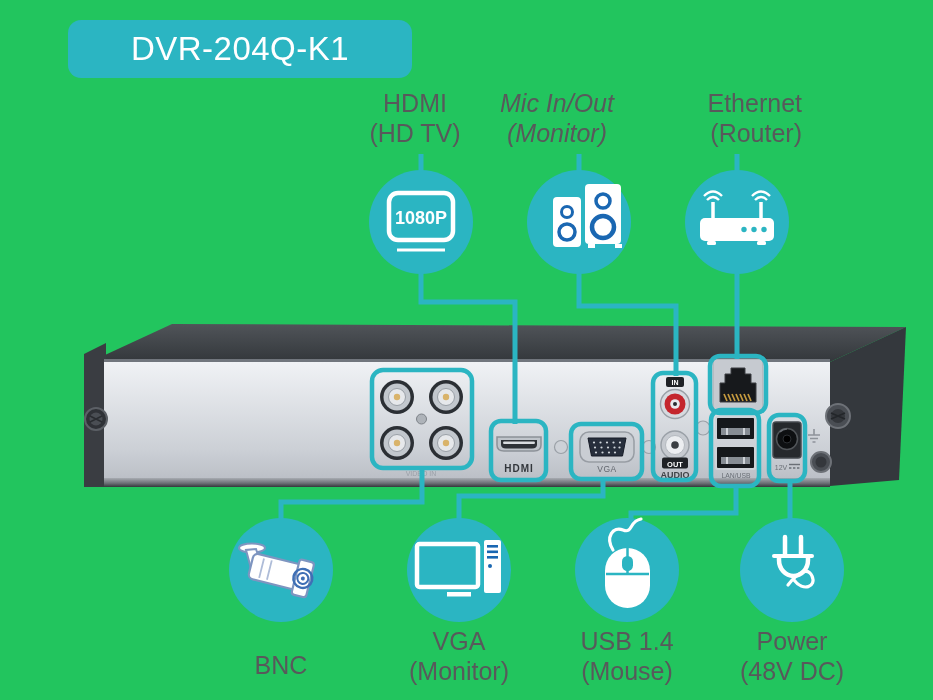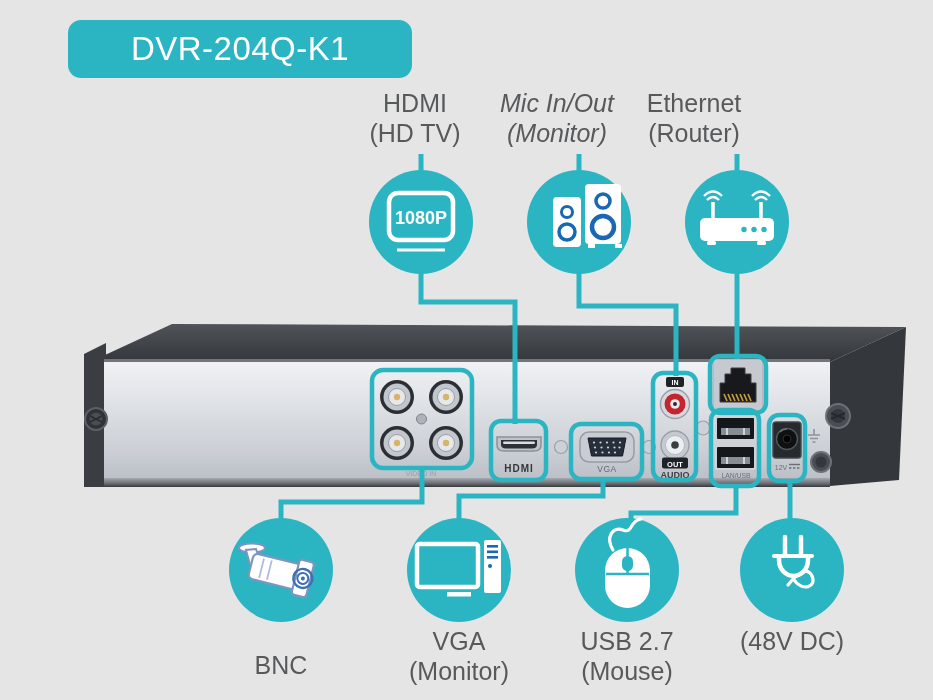--- a/index.html
+++ b/index.html
@@ -1,17 +1,17 @@
 <!DOCTYPE html>
 <html><head>
 <meta charset="utf-8">
 <style>
   html,body{margin:0;padding:0;background:#fff;}
   #stage{
-    position:relative;width:933px;height:700px;background:#e5e5e5;
+    position:relative;width:933px;height:700px;background:#22c55e;
     font-family:"Liberation Sans", sans-serif;overflow:hidden;
   }
   #diagram-svg{position:absolute;left:0;top:0;}
   .badge{
     position:absolute;left:68px;top:20px;width:344px;height:58px;
     background:#2bb5c2;border-radius:13px;color:#ffffff;
     font-size:33px;line-height:58px;text-align:center;letter-spacing:.5px;
   }
   .callout-label{
     position:absolute;width:190px;text-align:center;color:#58595b;
@@ -29,37 +29,38 @@
   </div>
 
   <div class="callout-label" style="left:320px;top:88px;">
     <div>HDMI</div>
     <div>(HD TV)</div>
   </div>
   <div class="callout-label" style="left:462px;top:88px;font-style:italic;">
     <div>Mic In/Out</div>
     <div>(Monitor)</div>
   </div>
-  <div class="callout-label" style="left:599px;top:88px;">
+  <div class="callout-label" style="left:612px;top:88px;text-align:right;">
     <div>Ethernet</div>
     <div>(Router)</div>
   </div>
 
   <div class="callout-label" style="left:186px;top:626px;margin-top:24px;">
     <div>BNC</div>
   </div>
   <div class="callout-label" style="left:364px;top:626px;">
     <div>VGA</div>
     <div>(Monitor)</div>
   </div>
   <div class="callout-label" style="left:532px;top:626px;">
-    <div>USB 2.7</div>
+    <div>USB 1.4</div>
     <div>(Mouse)</div>
   </div>
   <div class="callout-label" style="left:697px;top:626px;">
+    <div>Power</div>
     <div>(48V DC)</div>
   </div>
 
   <svg id="diagram-svg" width="933" height="700" viewBox="0 0 933 700">
     <defs>
       <linearGradient id="panelGrad" x1="0" y1="0" x2="0" y2="1">
         <stop offset="0" stop-color="#f0f2f5"></stop>
           <stop offset="0.75" stop-color="#ccd0d6"></stop>
           <stop offset="1" stop-color="#bcc0c7"></stop>
       </linearGradient>

